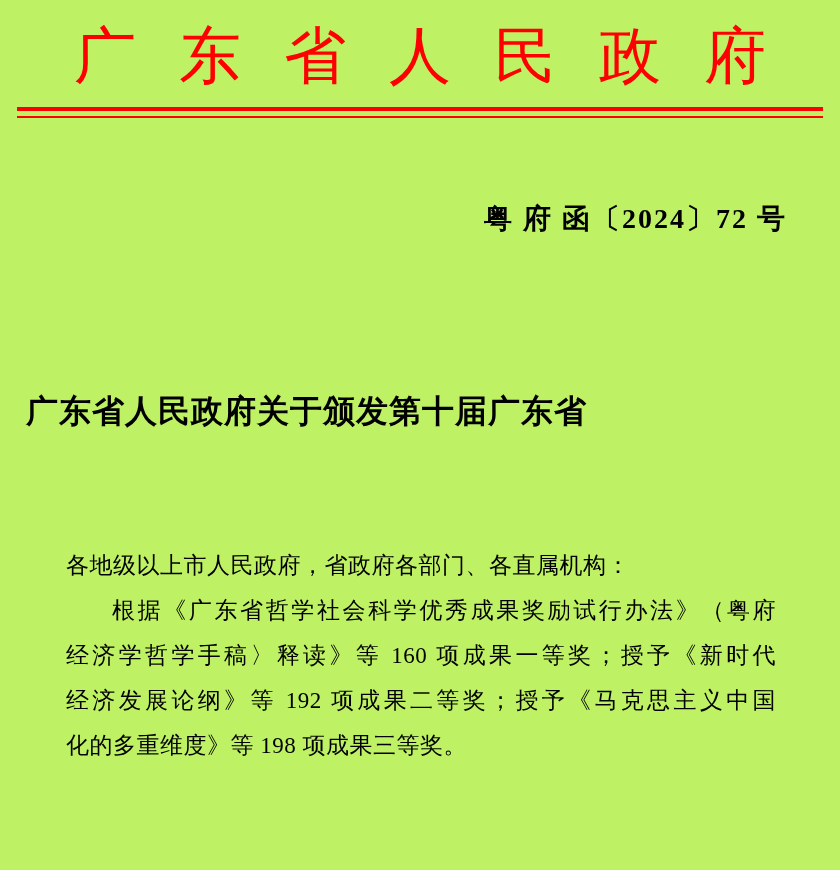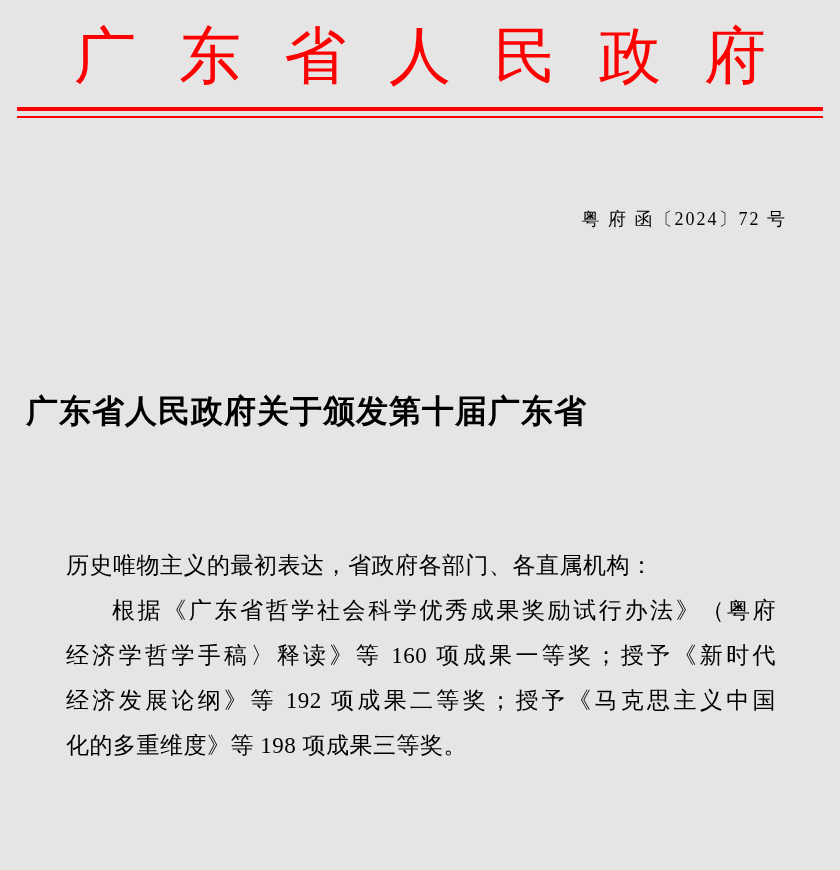--- a/index.html
+++ b/index.html
@@ -4,21 +4,21 @@
 <style>
   html, body {
     margin: 0;
     padding: 0;
     background: #ffffff;
   }
   .page {
     position: relative;
     width: 840px;
     height: 870px;
-    background: #e5e5e5;
+    background: #bef264;
     overflow: hidden;
     font-family: "Liberation Serif", "DejaVu Serif", serif;
     color: #000000;
   }
   
   .letterhead-title {
     position: absolute;
     top: 16px;
     left: 0;
     width: 100%;
@@ -46,24 +46,25 @@
     left: 17px;
     right: 17px;
     height: 2px;
     background: #FF0000;
   }
   
   .doc-number {
     position: absolute;
     top: 204px;
     right: 53px;
-    font-size: 18px;
+    font-size: 28px;
     line-height: 30px;
     letter-spacing: 2px;
     white-space: nowrap;
+    font-weight: bold;
   }
   
   .doc-title {
     position: absolute;
     top: 384px;
     left: 0;
     width: 100%;
     text-align: left;
     font-size: 32px;
     line-height: 55px;
@@ -103,20 +104,20 @@
   <div class="rule-thick"></div>
   <div class="rule-thin"></div>
 
   <div class="doc-number">粤 府 函〔2024〕72 号</div>
 
   <div class="doc-title">
     <div>广东省人民政府关于颁发第十届广东省</div>
   </div>
 
   <div class="doc-body">
-    <div class="body-line">历史唯物主义的最初表达，省政府各部门、各直属机构：</div>
+    <div class="body-line">各地级以上市人民政府，省政府各部门、各直属机构：</div>
     <div class="body-line justified indented">根据《广东省哲学社会科学优秀成果奖励试行办法》（粤府</div>
     <div class="body-line justified">经济学哲学手稿〉释读》等 160 项成果一等奖；授予《新时代</div>
     <div class="body-line justified">经济发展论纲》等 192 项成果二等奖；授予《马克思主义中国</div>
     <div class="body-line">化的多重维度》等 198 项成果三等奖。</div>
   </div>
 
 </div>
 
 </body></html>

